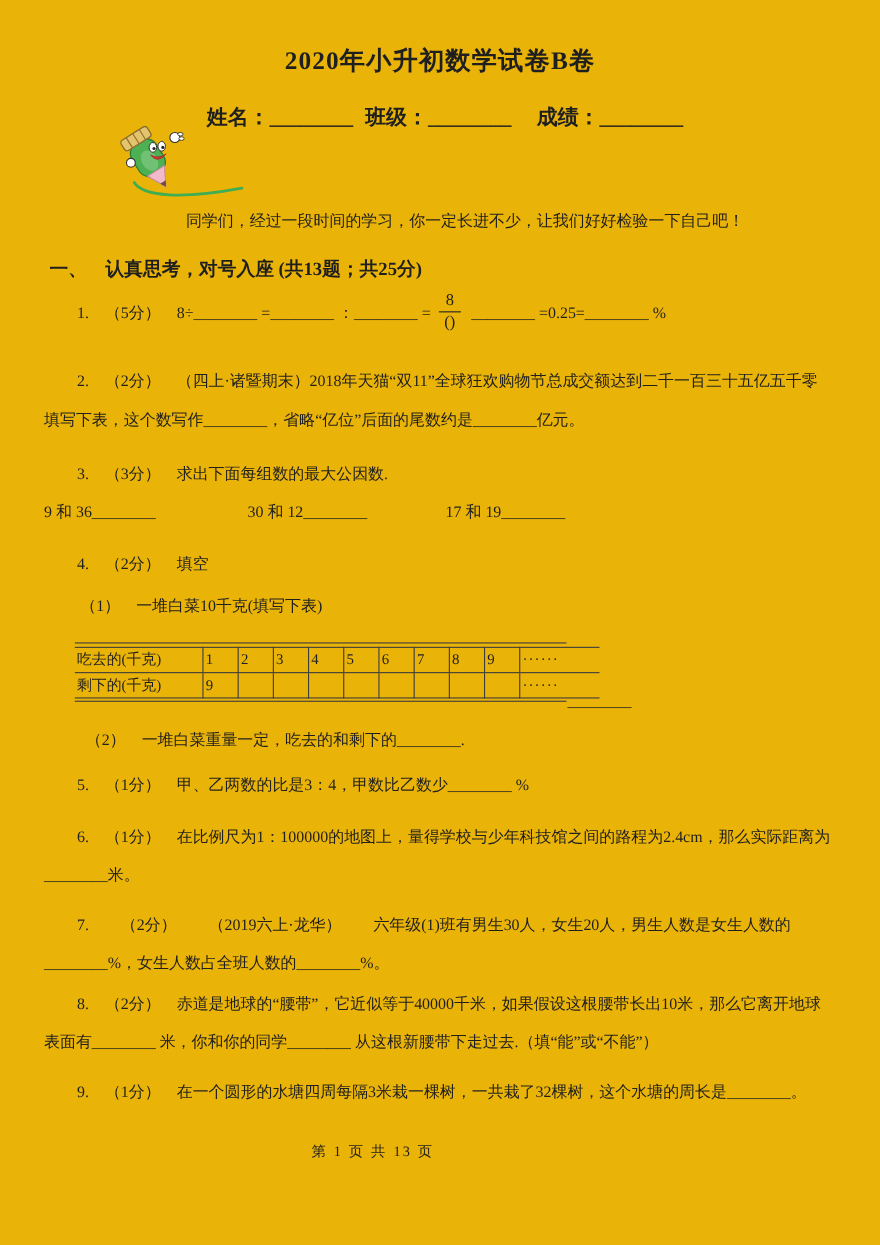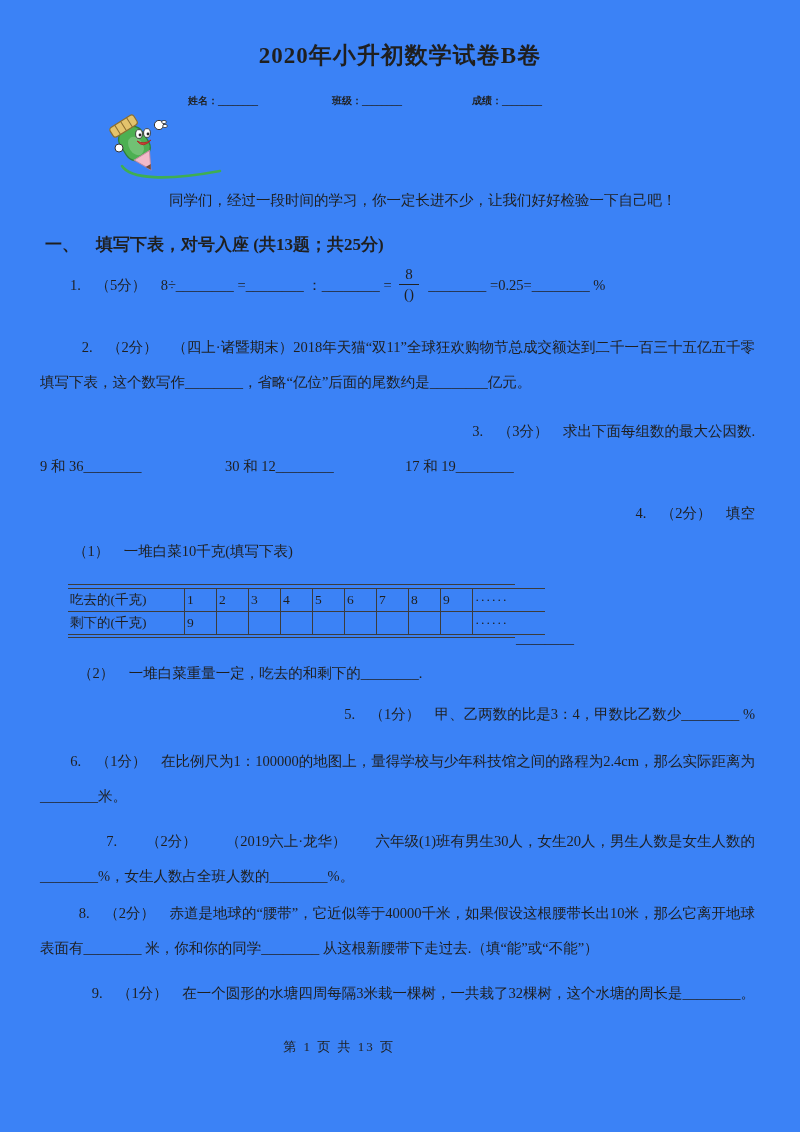--- a/index.html
+++ b/index.html
@@ -1,36 +1,36 @@
 <!DOCTYPE html>
 <html><head>
 <meta charset="utf-8">
 <style>
   html,body { margin:0; padding:0; background:#ffffff; }
   body { font-family:"Liberation Serif","DejaVu Serif",serif; color:#1f1f1f; }
-  .page { position:relative; width:800px; height:1132px; background:#3b82f6; overflow:hidden; }
+  .page { position:relative; width:800px; height:1132px; background:#eab308; overflow:hidden; }
 
   .title { position:absolute; top:40px; left:0; width:800px; text-align:center;
            font-size:23px; font-weight:bold; letter-spacing:1px; }
 
-  .fields-row { position:absolute; top:94px; left:0; width:800px; height:20px; font-size:10px; font-weight:600; }
+  .fields-row { position:absolute; top:94px; left:0; width:800px; height:20px; font-size:19px; font-weight:600; }
   .fields-row .field { position:absolute; white-space:nowrap; }
   .field-name  { left:188px; }
   .field-class { left:332px; }
-  .field-score { left:472px; }
+  .field-score { left:488px; }
 
   .mascot { position:absolute; left:92px; top:114px; }
 
   .motto { position:absolute; left:169px; top:191px; font-size:14.5px; white-space:nowrap; }
 
   .sec-heading { position:absolute; left:45px; top:233px; font-size:17px; font-weight:bold; white-space:nowrap; }
 
   .q { position:absolute; left:40px; width:715px; font-size:14.5px; }
   .q .line { line-height:35px; white-space:nowrap; }
-  .q .line.indent { padding-left:30px;text-align:right; }
+  .q .line.indent { padding-left:30px; }
   .q .line.indent-sub { padding-left:33px; }
 
   
   .q1 { top:262px; height:46px; line-height:46px; white-space:nowrap; padding-left:30px; }
   .frac { display:inline-flex; flex-direction:column; align-items:center;
           vertical-align:middle; line-height:1.15; font-size:15px; margin:0 6px 4px 4px; }
   .frac .num { border-bottom:1.4px solid #222; padding:0 6px 1px 6px; }
   .frac .den { padding-top:1px; }
 
   .q2 { top:330px; }
@@ -93,21 +93,21 @@
     <g>
       <circle cx="67" cy="11" r="4.6" fill="#ffffff" stroke="#333" stroke-width="1"></circle>
       <ellipse cx="72" cy="8" rx="2.4" ry="1.6" fill="#ffffff" stroke="#333" stroke-width="0.8"></ellipse>
       <ellipse cx="73" cy="12" rx="2.4" ry="1.6" fill="#ffffff" stroke="#333" stroke-width="0.8"></ellipse>
     </g>
     <circle cx="27" cy="34" r="4" fill="#ffffff" stroke="#333" stroke-width="1"></circle>
   </svg>
 
   <div class="motto">同学们，经过一段时间的学习，你一定长进不少，让我们好好检验一下自己吧！</div>
 
-  <div class="sec-heading">一、　填写下表，对号入座 (共13题；共25分)</div>
+  <div class="sec-heading">一、　认真思考，对号入座 (共13题；共25分)</div>
 
   <div class="q q1">
     <span>1.　（5分）　8÷________ =________ ：________ =</span>
     <span class="frac">
       <span class="num">8</span>
       <span class="den">()</span>
     </span>
     <span>________ =0.25=________ %</span>
   </div>
 

